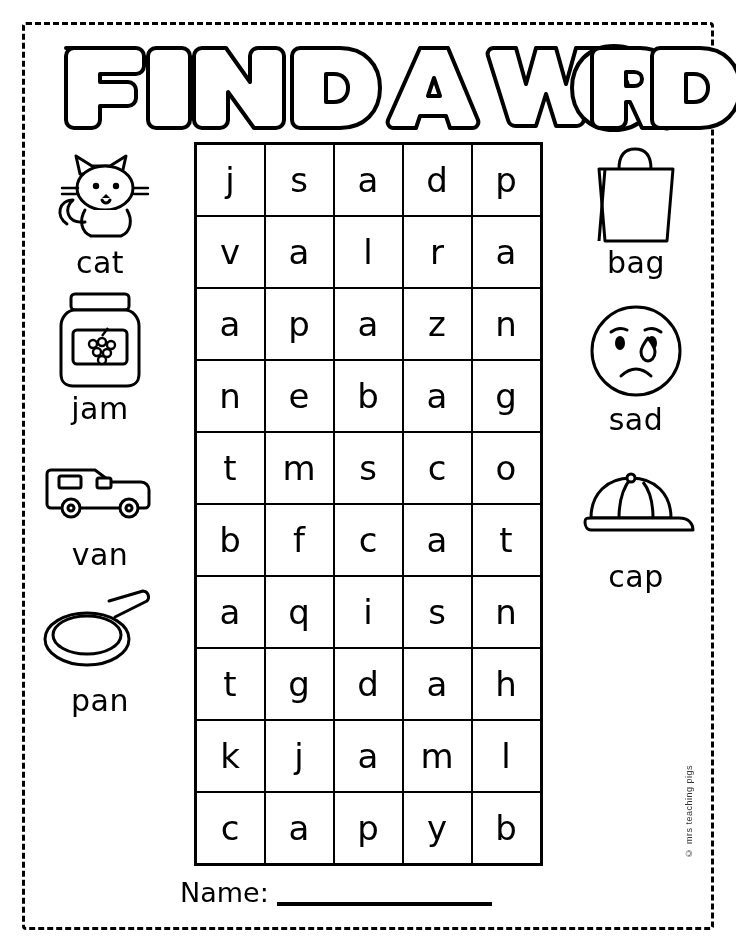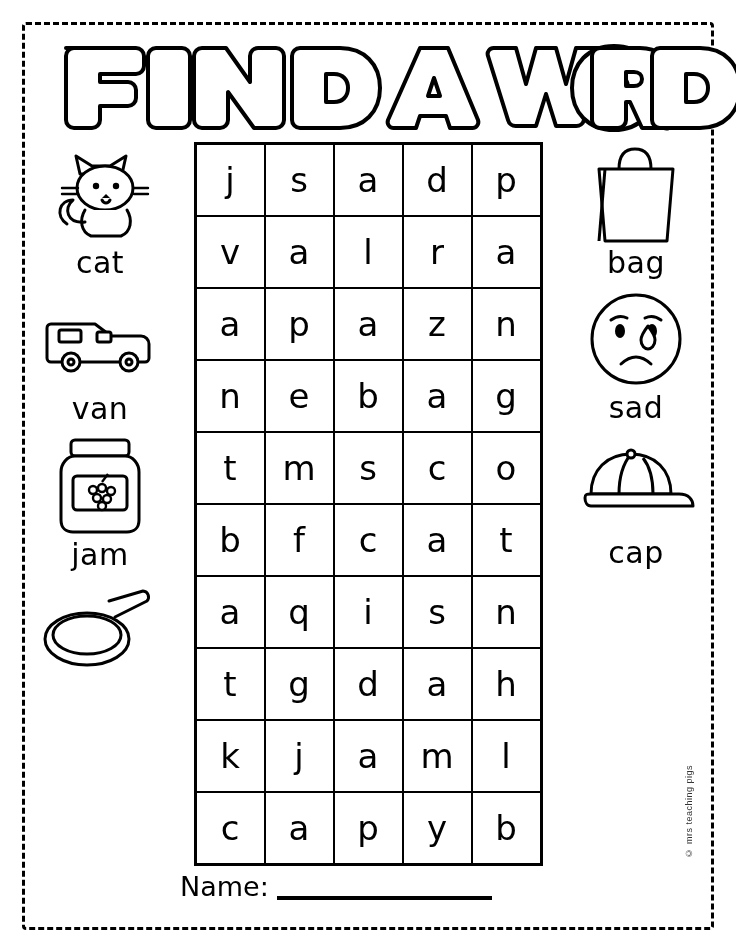--- a/index.html
+++ b/index.html
@@ -74,21 +74,21 @@
   .col-right {
     position: absolute;
     right: 0;
     top: 0;
     width: 140px;
     bottom: 0;
     display: flex;
     flex-direction: column;
     align-items: center;
     justify-content: flex-start;
-    gap: 9px;
+    gap: 21px;
   }
   .pic-item {
     width: 140px;
     text-align: center;
   }
   .pic-item .art {
     height: 104px;
     display: flex;
     align-items: center;
     justify-content: center;
@@ -124,21 +124,21 @@
     font-family: "DejaVu Sans", sans-serif;
     font-size: 34px;
     color: #000;
     padding: 0;
   }
 
   
   .name-row {
     position: absolute;
     left: 150px;
-    bottom: 12px;
+    bottom: 6px;
     display: flex;
     align-items: flex-end;
     gap: 8px;
   }
   .name-label {
     font-family: "DejaVu Sans", sans-serif;
     font-size: 27px;
     color: #000;
     line-height: 1;
   }
@@ -208,37 +208,20 @@
                 <path d="M45 78 c-18 2 -22 -14 -12 -22 c-14 0 -18 16 -6 24"></path>
                 <circle cx="56" cy="42" r="3.2" fill="#000" stroke="none"></circle>
                 <circle cx="76" cy="42" r="3.2" fill="#000" stroke="none"></circle>
                 <path d="M66 50 l-4 4 h8 z" fill="#000" stroke="none"></path>
                 <path d="M62 56 c2 4 6 4 8 0" fill="none"></path>
                 <path d="M38 44 h-16 M38 50 h-16 M94 44 h14 M94 50 h14" fill="none" stroke-width="2.4"></path>
               </g>
             </svg>
           </div>
           <div class="cap">cat</div>
-        </div>
-
-        <div class="pic-item">
-          <div class="art">
-            <svg width="130" height="80" viewBox="0 0 130 80" aria-hidden="true">
-              <g fill="#fff" stroke="#000" stroke-width="3" stroke-linejoin="round">
-                <path d="M16 24 h44 l16 12 h30 a8 8 0 0 1 8 8 v14 a4 4 0 0 1 -4 4 h-94 a4 4 0 0 1 -4 -4 v-30 a4 4 0 0 1 4 -4 z"></path>
-                <rect x="24" y="30" width="22" height="12" rx="2"></rect>
-                <rect x="62" y="32" width="14" height="10" rx="2"></rect>
-                <circle cx="36" cy="62" r="9"></circle>
-                <circle cx="94" cy="62" r="9"></circle>
-                <circle cx="36" cy="62" r="3"></circle>
-                <circle cx="94" cy="62" r="3"></circle>
-              </g>
-            </svg>
-          </div>
-          <div class="cap">van</div>
         </div>
 
         <div class="pic-item">
           <div class="art">
             <svg width="110" height="108" viewBox="0 0 110 108" aria-hidden="true">
               <g fill="#fff" stroke="#000" stroke-width="3" stroke-linejoin="round">
                 <rect x="26" y="8" width="58" height="16" rx="4"></rect>
                 <path d="M30 24 h50 c8 0 14 8 14 16 v48 c0 8 -5 12 -12 12 h-54 c-7 0 -12 -4 -12 -12 v-48 c0 -8 6 -16 14 -16 z"></path>
                 <rect x="28" y="44" width="54" height="34" rx="4"></rect>
                 <g stroke-width="2.4">
@@ -251,28 +234,46 @@
                   <path d="M57 50 l6 -8" fill="none"></path>
                 </g>
               </g>
             </svg>
           </div>
           <div class="cap">jam</div>
         </div>
 
         <div class="pic-item">
           <div class="art">
+            <svg width="130" height="80" viewBox="0 0 130 80" aria-hidden="true">
+              <g fill="#fff" stroke="#000" stroke-width="3" stroke-linejoin="round">
+                <path d="M16 24 h44 l16 12 h30 a8 8 0 0 1 8 8 v14 a4 4 0 0 1 -4 4 h-94 a4 4 0 0 1 -4 -4 v-30 a4 4 0 0 1 4 -4 z"></path>
+                <rect x="24" y="30" width="22" height="12" rx="2"></rect>
+                <rect x="62" y="32" width="14" height="10" rx="2"></rect>
+                <circle cx="36" cy="62" r="9"></circle>
+                <circle cx="94" cy="62" r="9"></circle>
+                <circle cx="36" cy="62" r="3"></circle>
+                <circle cx="94" cy="62" r="3"></circle>
+              </g>
+            </svg>
+          </div>
+          <div class="cap">van</div>
+        </div>
+
+        <div class="pic-item">
+          <div class="art">
             <svg width="130" height="90" viewBox="0 0 130 90" aria-hidden="true">
               <g fill="#fff" stroke="#000" stroke-width="3" stroke-linejoin="round" stroke-linecap="round">
                 <path d="M74 14 l34 -10 a6 6 0 0 1 4 10 l-32 16" fill="none"></path>
                 <ellipse cx="52" cy="52" rx="42" ry="26"></ellipse>
                 <ellipse cx="52" cy="48" rx="34" ry="19"></ellipse>
               </g>
             </svg>
           </div>
+          <div class="cap">pan</div>
         </div>
 
       </div>
 
       <div class="grid-wrap">
         <table class="wordgrid">
           <tbody>
             <tr>
               <td>j</td>
               <td>s</td>

